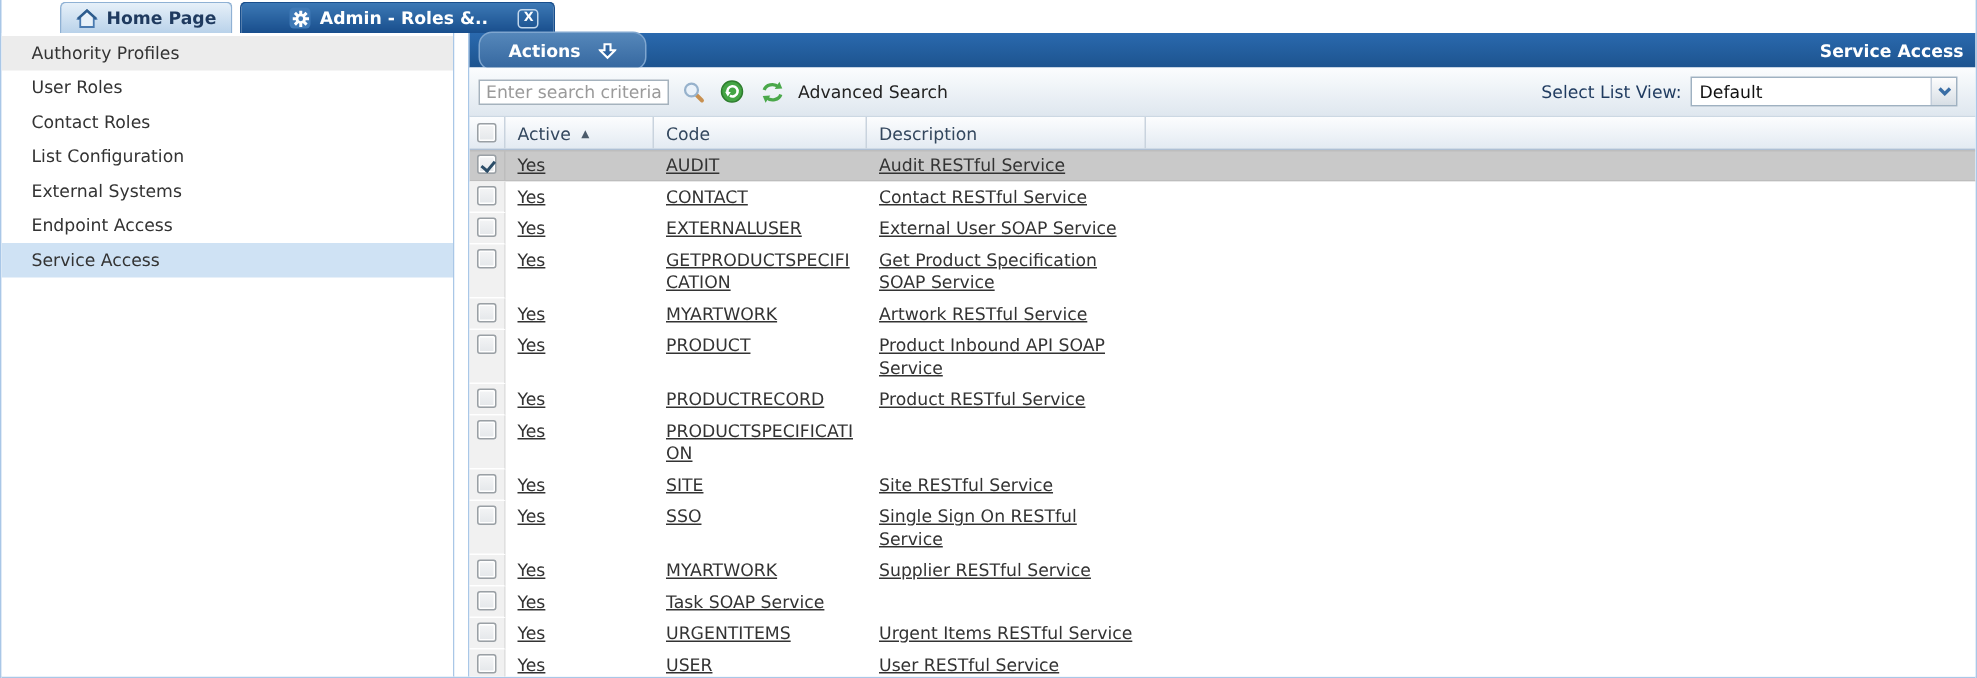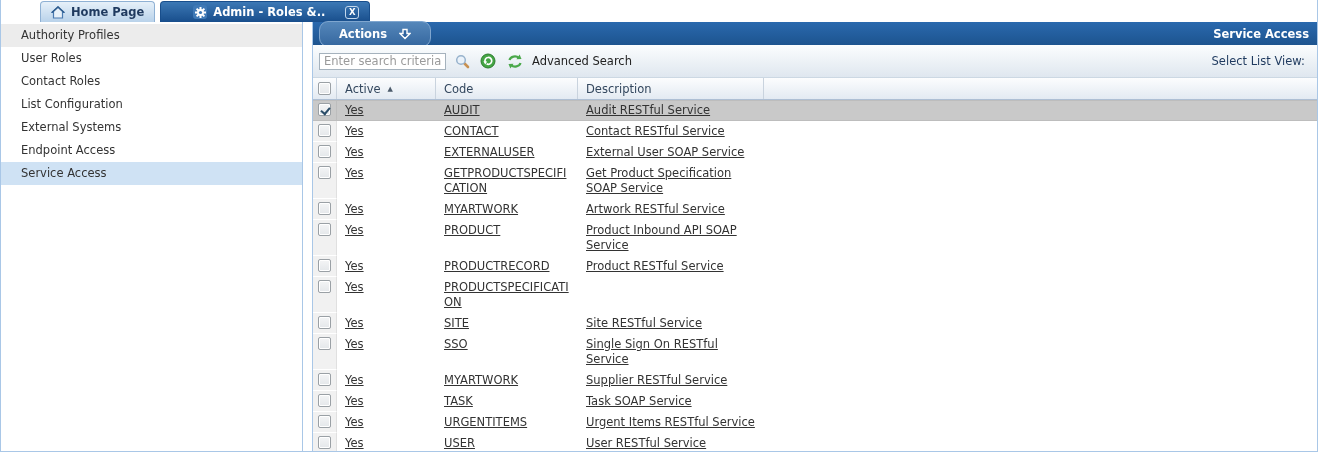--- a/index.html
+++ b/index.html
@@ -150,20 +150,28 @@
         <span class="tb-icon" style="margin-left:10px;">
           <svg width="18" height="15" viewBox="0 0 18 15">
             <path d="M3.5 6 A5.5 4.5 0 0 1 13 4" fill="none" stroke="#4aa84a" stroke-width="2.2"></path>
             <polygon points="13.6,0.5 15.5,5 10.5,5.3" fill="#4aa84a"></polygon>
             <path d="M14.5 9 A5.5 4.5 0 0 1 5 11" fill="none" stroke="#4aa84a" stroke-width="2.2"></path>
             <polygon points="4.4,14.5 2.5,10 7.5,9.7" fill="#4aa84a"></polygon>
           </svg>
         </span>
         <span class="adv-label">Advanced Search</span>
         <span class="lv-label">Select List View:</span>
+        <div class="combo">
+          <span class="combo-value">Default</span>
+          <span class="combo-btn">
+            <svg width="9" height="6" viewBox="0 0 9 6">
+              <polyline points="1,1 4.5,4.5 8,1" fill="none" stroke="#3a6ea5" stroke-width="2.2"></polyline>
+            </svg>
+          </span>
+        </div>
       </div>
 
       <div class="grid">
         <div class="thead">
           <div class="th col-check">
             <span class="cb"></span>
           </div>
           <div class="th col-active">
             <span>Active</span>
             <span class="sort-arrow">▲</span>
@@ -273,21 +281,20 @@
     <div class="cell col-active">Yes</div>
     <div class="cell col-code">MYARTWORK</div>
     <div class="cell col-desc">Supplier RESTful Service</div>
     <div class="cell col-fill"></div>
   </div>
             <div class="row">
     <div class="gutter">
       <span class="cb"></span>
     </div>
     <div class="cell col-active">Yes</div>
-    <div class="cell col-code">TASK</div>
     <div class="cell col-desc">Task SOAP Service</div>
     <div class="cell col-fill"></div>
   </div>
             <div class="row">
     <div class="gutter">
       <span class="cb"></span>
     </div>
     <div class="cell col-active">Yes</div>
     <div class="cell col-code">URGENTITEMS</div>
     <div class="cell col-desc">Urgent Items RESTful Service</div>

